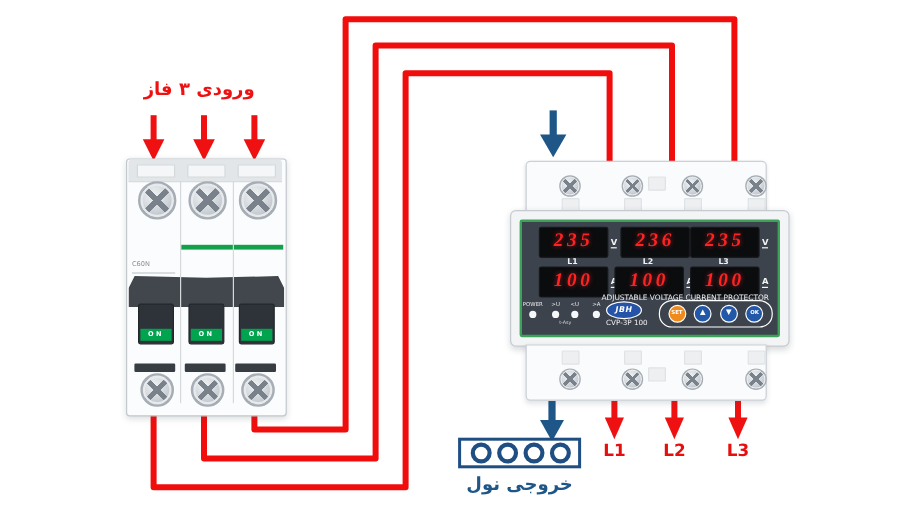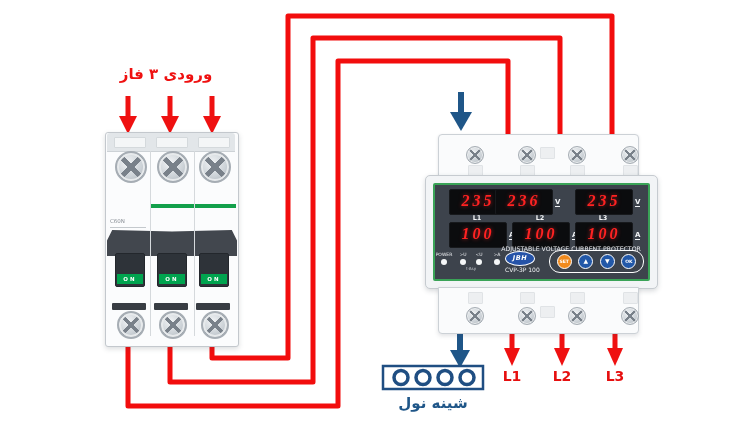--- a/index.html
+++ b/index.html
@@ -174,21 +174,21 @@
       <div class="pr-sq" style="left:184px;top:30px;"></div>
     </div>
 
     <div class="pr-mid">
       <div class="pr-panel">
 
         <div class="disp-group" style="left:14px;top:4px;">
           <div class="disp">235</div>
           <span class="unit">V</span>
         </div>
-        <div class="disp-group" style="left:60px;top:4px;">
+        <div class="disp-group" style="left:82px;top:4px;">
           <div class="disp">236</div>
           <span class="unit">V</span>
         </div>
         <div class="disp-group" style="left:140px;top:4px;">
           <div class="disp">235</div>
           <span class="unit">V</span>
         </div>
 
         <div class="phase-lbl" style="left:42px;">L1</div>
         <div class="phase-lbl" style="left:105px;">L2</div>
@@ -238,19 +238,19 @@
       <div class="pr-sq" style="left:131px;top:4px;"></div>
       <div class="pr-sq" style="left:184px;top:4px;"></div>
       <div class="screw screw-sm" style="left:27px;top:19px;"></div>
       <div class="screw screw-sm" style="left:79px;top:19px;"></div>
       <div class="screw screw-sm" style="left:129px;top:19px;"></div>
       <div class="screw screw-sm" style="left:182px;top:19px;"></div>
     </div>
   </div>
 
   <div class="lbl lbl-red" style="left:166px;top:65px;">ورودی ۳ فاز</div>
-  <div class="lbl lbl-blue" style="left:433px;top:394px;">شینه نول</div>
+  <div class="lbl lbl-blue" style="left:433px;top:394px;">خروجی نول</div>
 
   <div class="lout" style="left:512px;top:368px;">L1</div>
   <div class="lout" style="left:562px;top:368px;">L2</div>
   <div class="lout" style="left:615px;top:368px;">L3</div>
 
 </div>
 
 </body></html>

